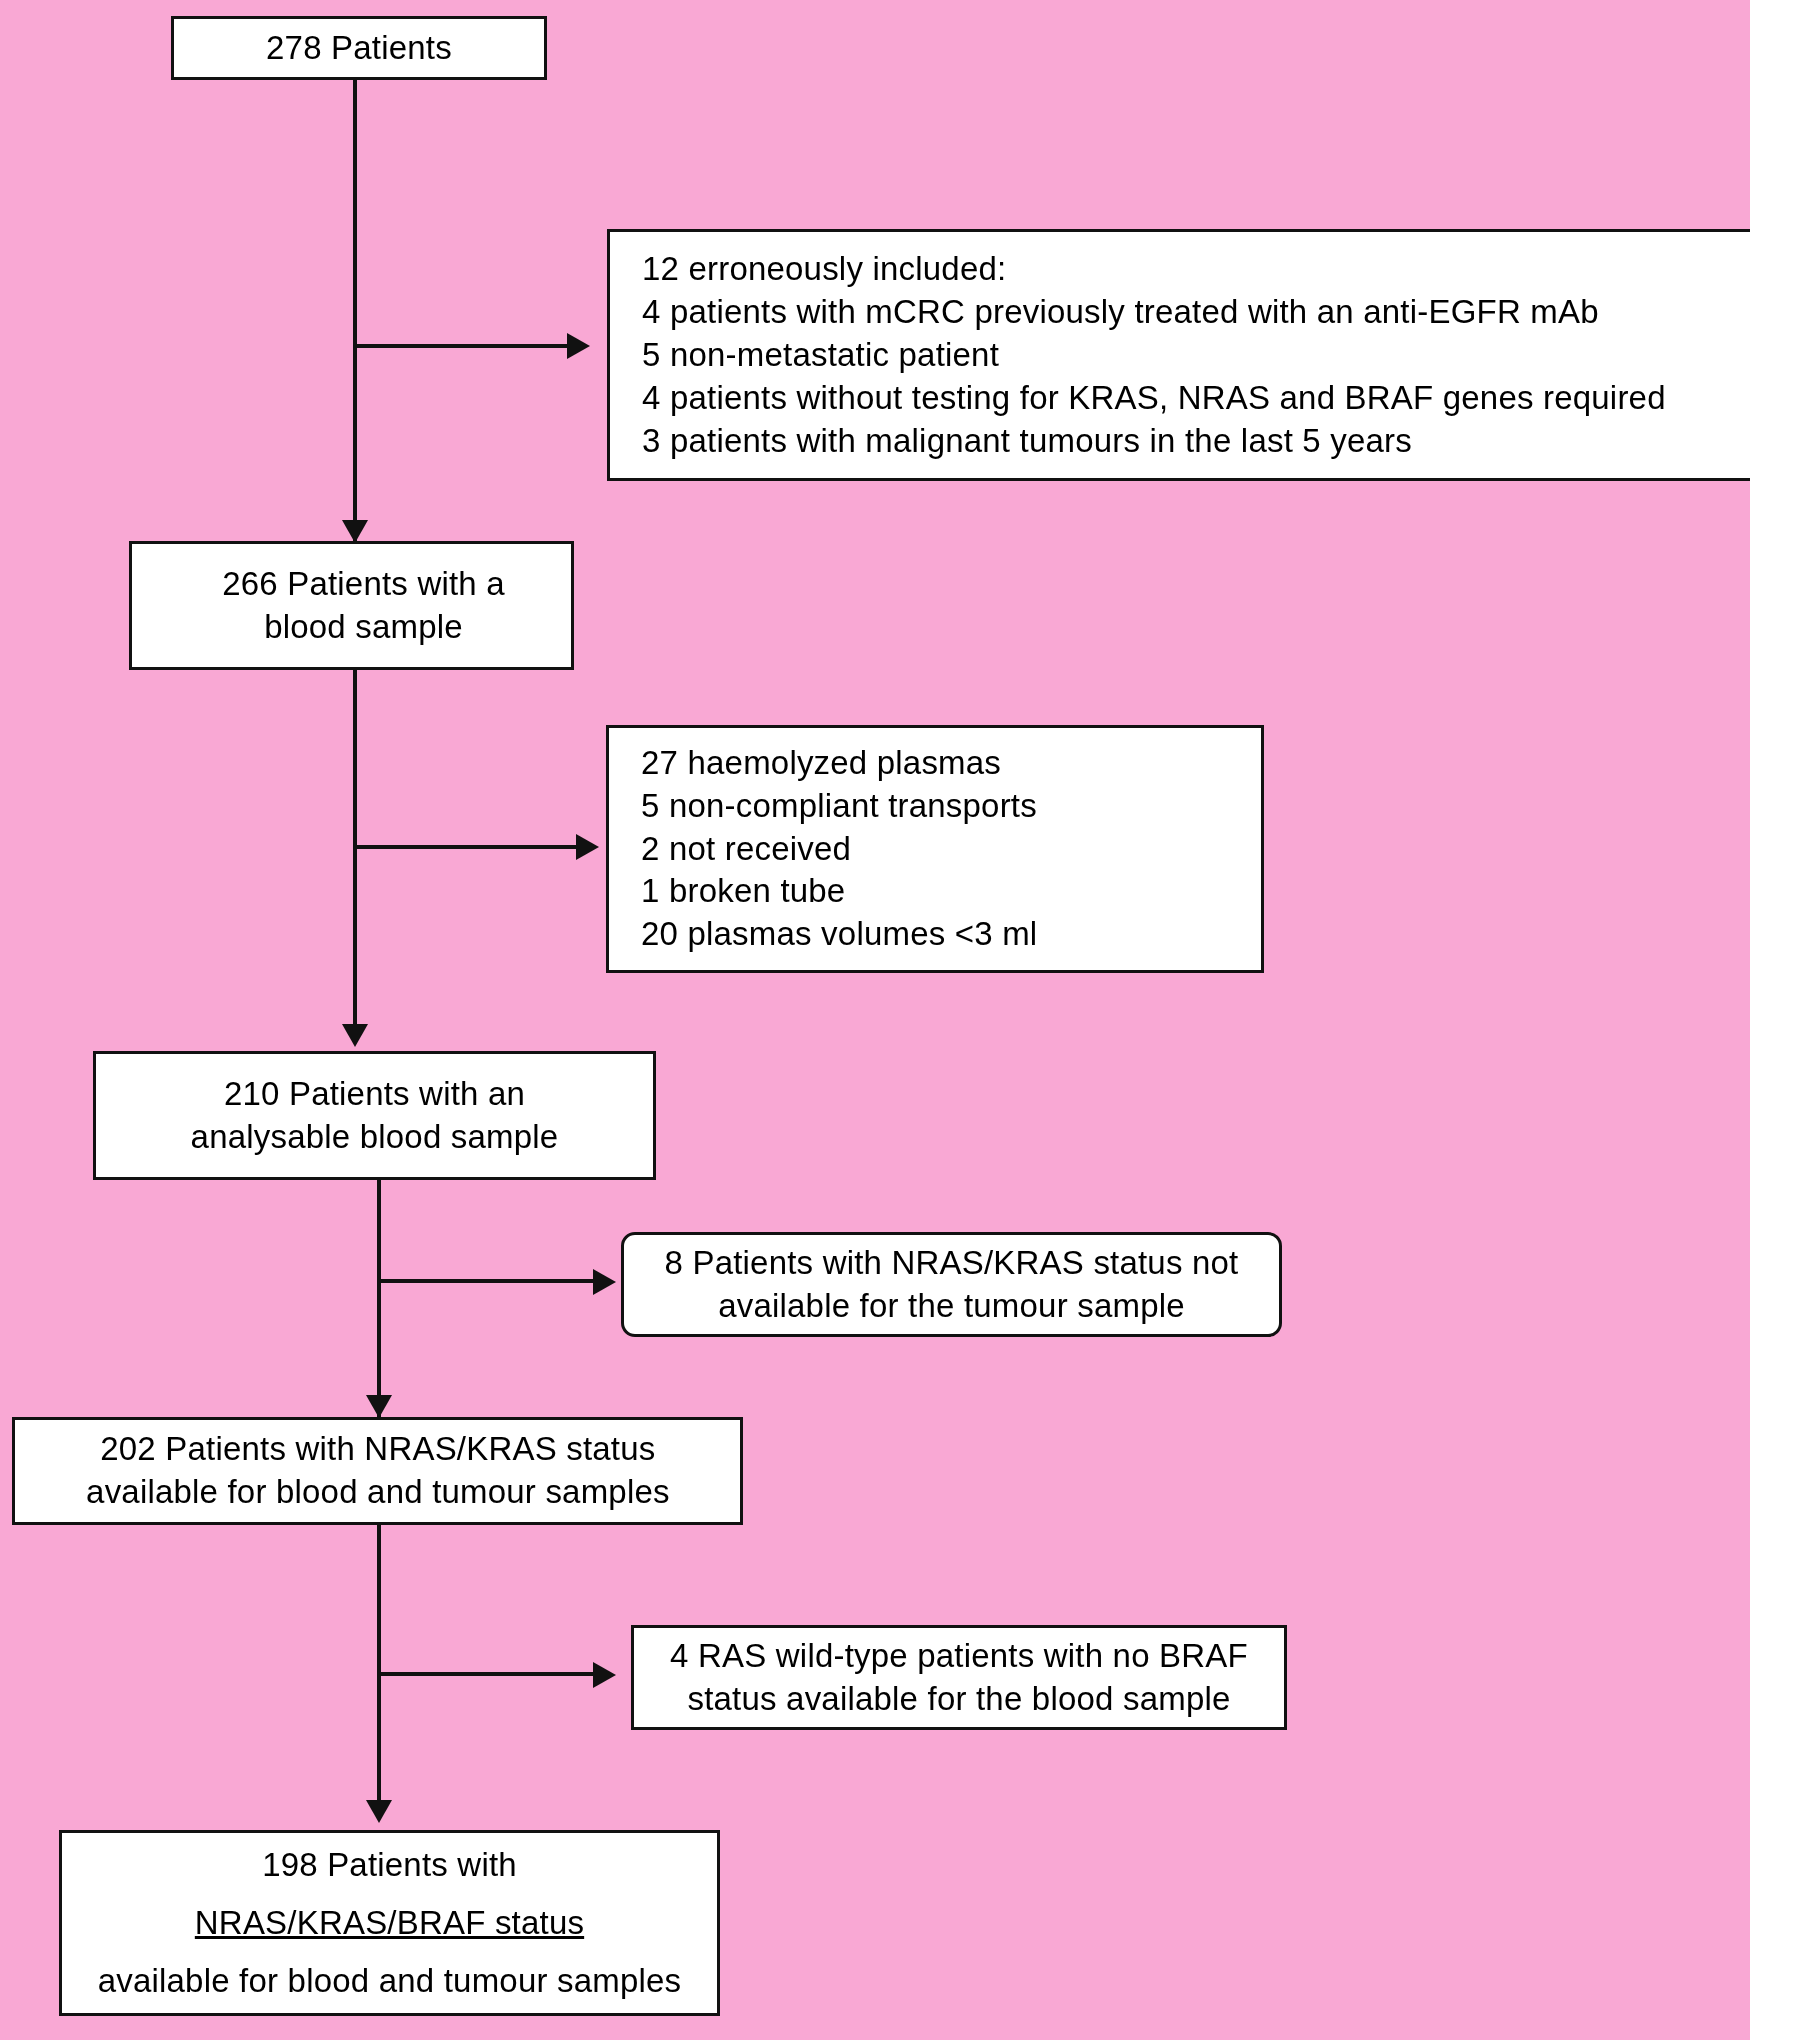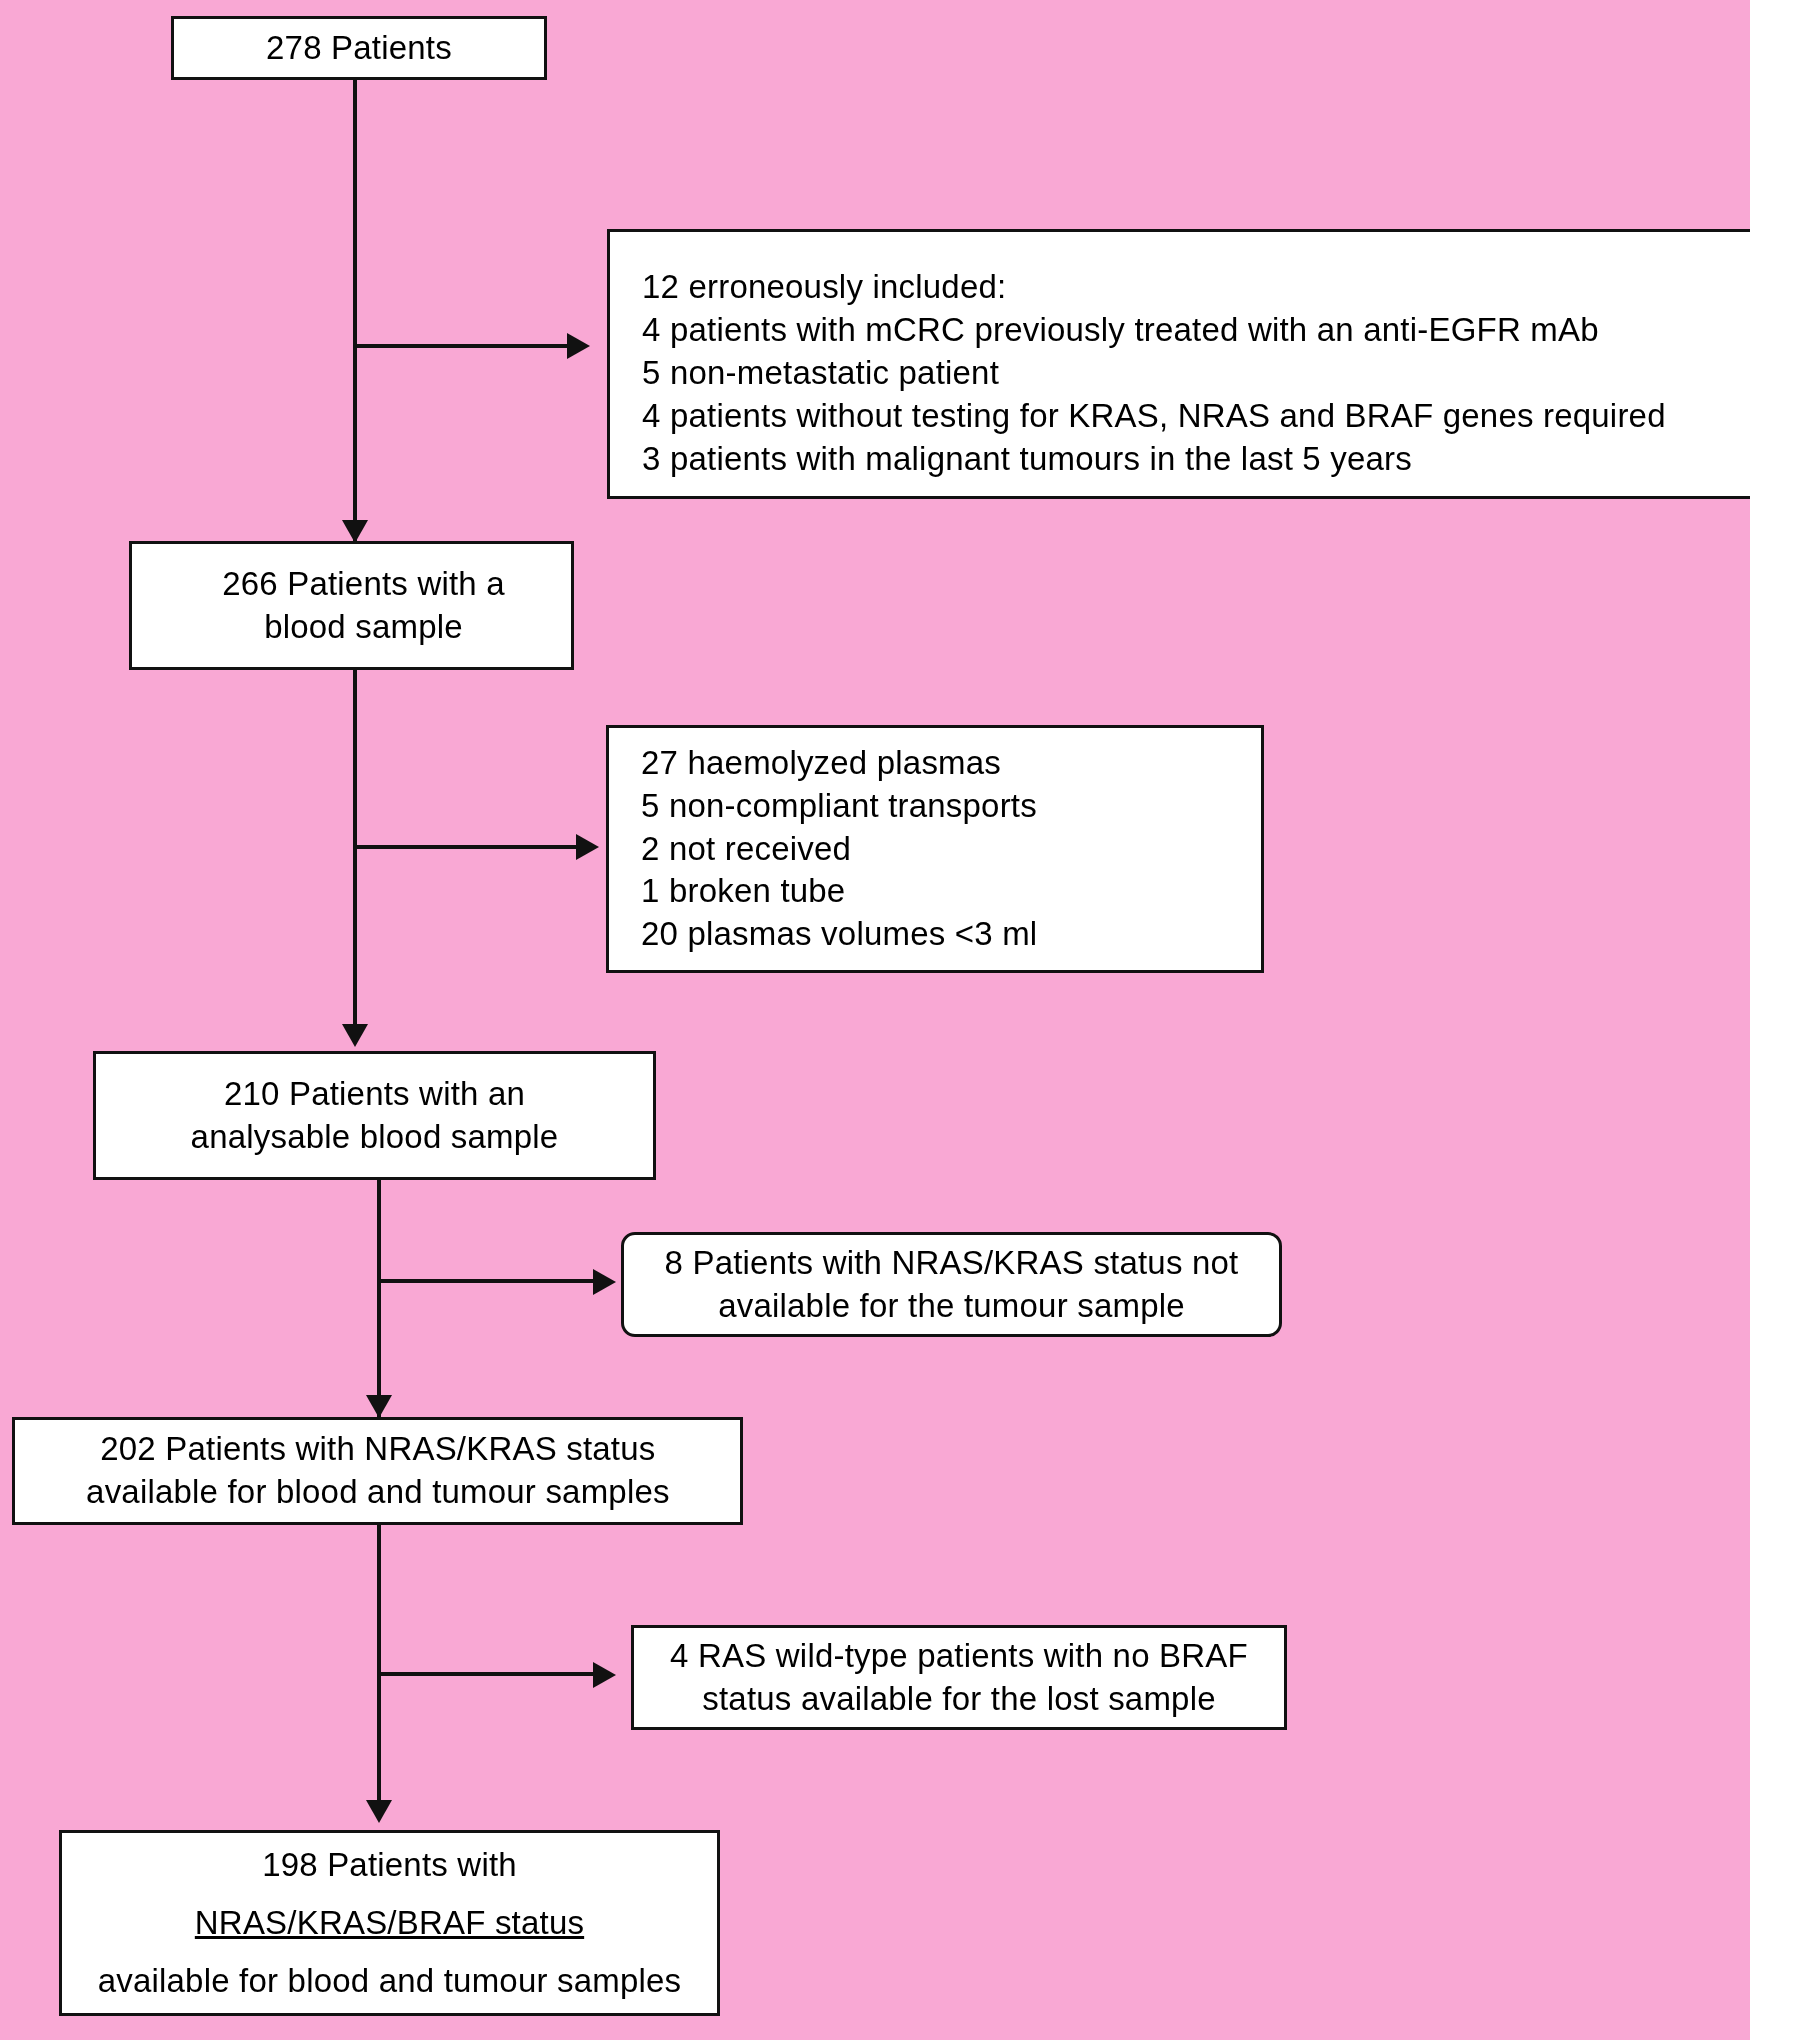--- a/index.html
+++ b/index.html
@@ -103,21 +103,21 @@
   <div class="hline" style="left:377px; top:1672px; width:222px;"></div>
   <div class="arrow-right" style="left:593px; top:1662px;"></div>
 
   <div class="node center" style="left:171px; top:16px; width:376px; height:64px;">
     <div class="lines">
       <span class="line">278 Patients</span>
     </div>
   </div>
 
   <div class="node left" style="left:607px; top:229px; width:1168px; height:89px; height:auto; min-height:0;">
-    <div class="lines" style="padding-top:34px; padding-bottom:16px;">
+    <div class="lines" style="padding-top:16px; padding-bottom:16px;">
       <span class="line">12 erroneously included:</span>
       <span class="line">4 patients with mCRC previously treated with an anti-EGFR mAb</span>
       <span class="line">5 non-metastatic patient</span>
       <span class="line">4 patients without testing for KRAS, NRAS and BRAF genes required</span>
       <span class="line">3 patients with malignant tumours in the last 5 years</span>
     </div>
   </div>
 
   <div class="node center" style="left:129px; top:541px; width:445px; height:129px;padding-left:24px;">
     <div class="lines">
@@ -153,21 +153,21 @@
   <div class="node center" style="left:12.4px; top:1417px; width:731px; height:108px;">
     <div class="lines">
       <span class="line">202 Patients with NRAS/KRAS status</span>
       <span class="line">available for blood and tumour samples</span>
     </div>
   </div>
 
   <div class="node center" style="left:631px; top:1625px; width:656px; height:105px;">
     <div class="lines">
       <span class="line">4 RAS wild-type patients with no BRAF</span>
-      <span class="line">status available for the lost sample</span>
+      <span class="line">status available for the blood sample</span>
     </div>
   </div>
 
   <div class="node center" style="left:59px; top:1830px; width:661px; height:186px;">
     <div class="lines">
       <span class="line" style="line-height:1.75;">198 Patients with</span>
       <span class="line" style="line-height:1.75;text-decoration:underline;">NRAS/KRAS/BRAF status</span>
       <span class="line" style="line-height:1.75;">available for blood and tumour samples</span>
     </div>
   </div>

